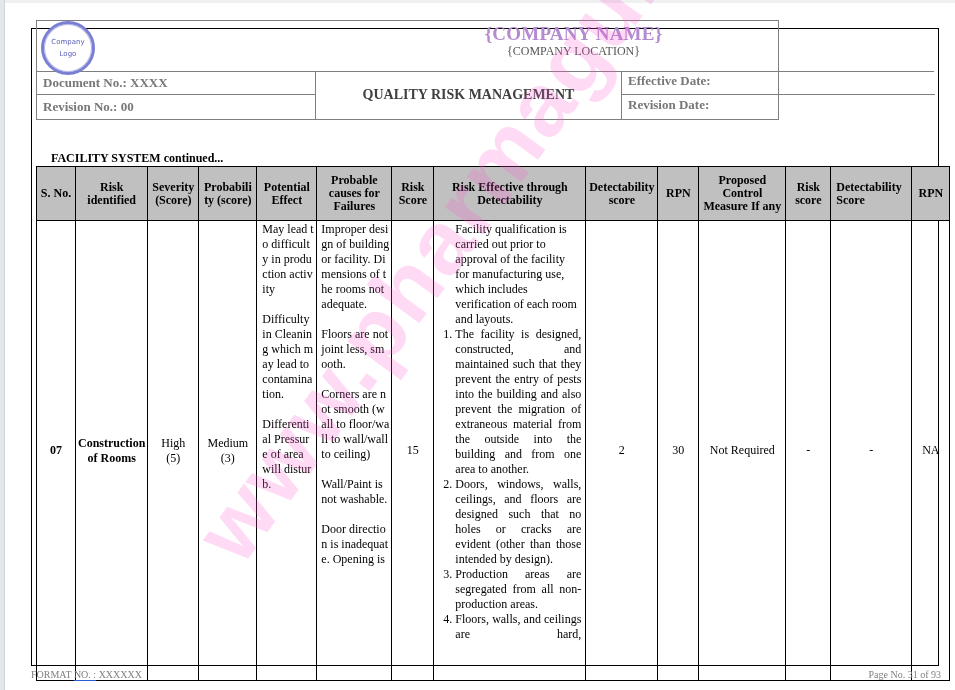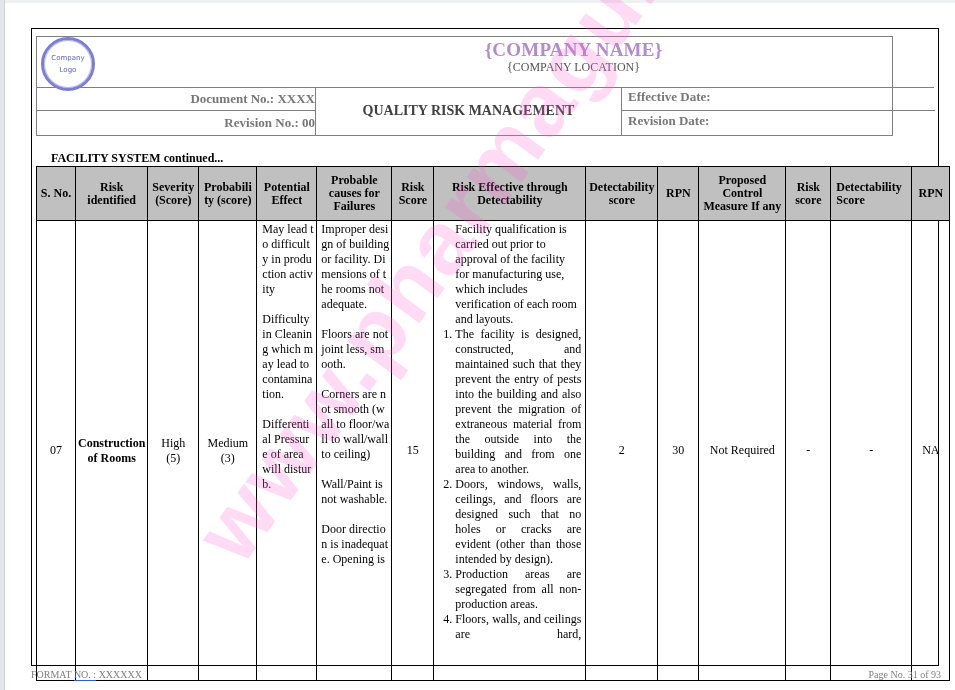--- a/index.html
+++ b/index.html
@@ -1,26 +1,26 @@
 <!DOCTYPE html>
 <html><head>
 <meta charset="utf-8">
 <style>
   html, body { margin:0; padding:0; }
   body { width:955px; height:690px; background:#ffffff; position:relative; overflow:hidden; font-family:"Liberation Serif", serif; color:#000; }
   .left-strip { position:absolute; left:0; top:0; width:4px; height:690px; background:#e3e6ea; border-right:1px solid #d0d4d8; }
   .top-strip { position:absolute; left:0; top:0; width:955px; height:3px; background:#eef0f2; }
   .frame { position:absolute; left:31px; top:28px; width:908px; height:638px; border:1px solid #000; box-sizing:border-box; }
   
-  .hdr { position:absolute; left:36px; top:36px; width:857px; height:100px; border:1px solid #7f7f7f; box-sizing:border-box; }
+  .hdr { position:absolute; left:36px; top:20px; width:743px; height:100px; border:1px solid #7f7f7f; box-sizing:border-box; }
   .hdr-top { position:absolute; left:0; top:0; width:897px; height:50px; border-bottom:1px solid #7f7f7f; }
   .logo { position:absolute; left:4px; top:0px; width:54px; height:54px; border-radius:50%; border:3px solid #7b7fd4; box-sizing:border-box; box-shadow:0 0 0 1px #b9bbea inset; display:flex; flex-direction:column; align-items:center; justify-content:center; font-family:"DejaVu Sans", sans-serif; font-size:7px; color:#5b5fb8; line-height:12px; background:#fff; }
   .company-name { position:absolute; left:0; width:1073px; top:2px; text-align:center; font-size:19px; font-weight:bold; color:#b58bd0; letter-spacing:0.2px; }
   .company-loc { position:absolute; left:0; width:1073px; top:23px; text-align:center; font-size:12px; color:#555; }
-  .hdr-left { position:absolute; left:0; top:50px; width:278px; height:48px; border-right:1px solid #7f7f7f;text-align:right; }
+  .hdr-left { position:absolute; left:0; top:50px; width:278px; height:48px; border-right:1px solid #7f7f7f; }
   .hdr-left .cell { height:23px; line-height:24px; padding-left:6px; font-size:13px; font-weight:bold; color:#777; box-sizing:border-box; }
   .hdr-left .cell:first-child { border-bottom:1px solid #7f7f7f; height:24px; }
   .hdr-mid { position:absolute; left:279px; top:50px; width:305px; height:48px; display:flex; align-items:center; justify-content:center; font-size:14px; font-weight:bold; color:#404040; }
   .hdr-right { position:absolute; left:584px; top:50px; width:313px; height:48px; border-left:1px solid #7f7f7f; }
   .hdr-right .cell { height:23px; line-height:20px; padding-left:6px; font-size:13px; font-weight:bold; color:#777; box-sizing:border-box; }
   .hdr-right .cell:first-child { border-bottom:1px solid #7f7f7f; height:24px; }
   .section-title { position:absolute; left:51px; top:151px; font-size:12px; font-weight:bold; }
   
   table.risk { position:absolute; left:36px; top:166px; border-collapse:collapse; table-layout:fixed; font-size:12px; }
   table.risk th, table.risk td { border:1px solid #000; padding:0; vertical-align:middle; }
@@ -101,21 +101,21 @@
       <th>Detectability score</th>
       <th>RPN</th>
       <th>Proposed Control Measure If any</th>
       <th>Risk score</th>
       <th style="text-align:left;padding-left:5px;">Detectability Score</th>
       <th>RPN</th>
     </tr>
   </thead>
   <tbody>
     <tr>
-      <td style="font-weight:normal">07</td>
+      <td style="font-weight:bold">07</td>
       <td style="font-weight:bold;line-height:15px;padding:0 2px">Construction of Rooms</td>
       <td style="padding:0 6px">High (5)</td>
       <td style="padding:8px 6px">Medium (3)</td>
       <td class="top">
         <div class="cell-clip pad" style="padding-left:5px;padding-right:2px;word-break:break-all;">
           <p class="para">May lead to difficulty in production activity</p>
           <p class="para">Difficulty in Cleaning which may lead to contamination.</p>
           <p class="para">Differential Pressure of area will disturb.</p>
         </div>
       </td>

